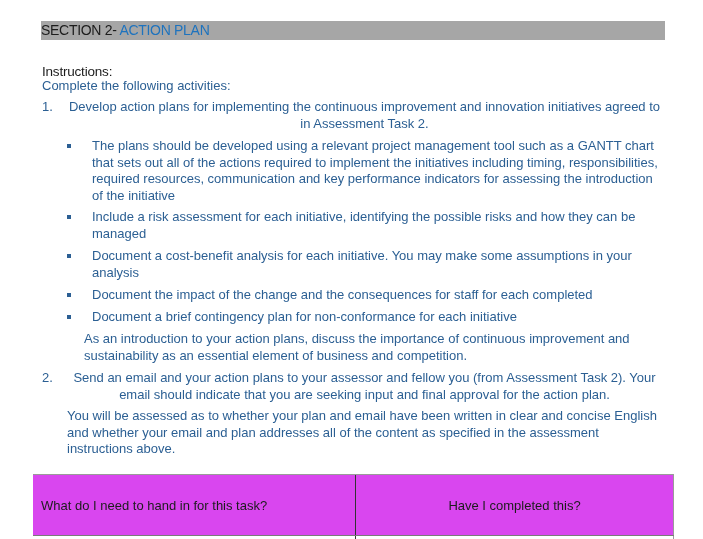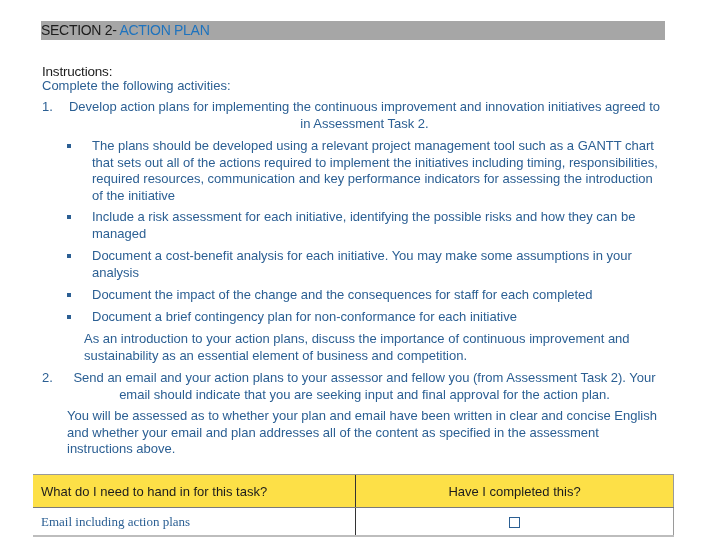--- a/index.html
+++ b/index.html
@@ -33,22 +33,22 @@
     .bullet .mark {
       position: absolute; left: 0; top: 6px; width: 4px; height: 4px; background: #2b5f93;
     }
     .bullet .body { position: absolute; left: 25px; width: 570px; }
     .para { position: absolute; left: 67px; width: 600px; }
     table.handin {
       position: absolute; left: 33px; top: 474px; width: 641px;
       border-collapse: collapse; font-size: 13px;
     }
     table.handin th {
-      background: #fde047; color: #1c1c1c; font-weight: normal;
-      height: 28px; padding: 2px 8px; text-align: left;
+      background: #d946ef; color: #1c1c1c; font-weight: normal;
+      height: 28px; padding: 16px 8px; text-align: left;
       border-top: 1px solid #9a9a9a; border-bottom: 1px solid #7a7a7a;
     }
     table.handin th.col2 { text-align: center; border-left: 1px solid #333; border-right: 1px solid #9a9a9a; }
     table.handin td {
       height: 27px; padding: 0 8px; color: #2b5f93;
       border-bottom: 2px solid #bdbdbd;
       font-family: Liberation Serif, serif;
     }
     table.handin td.col2 { text-align: center; border-left: 1px solid #333; border-right: 1px solid #9a9a9a; }
     .checkbox {

